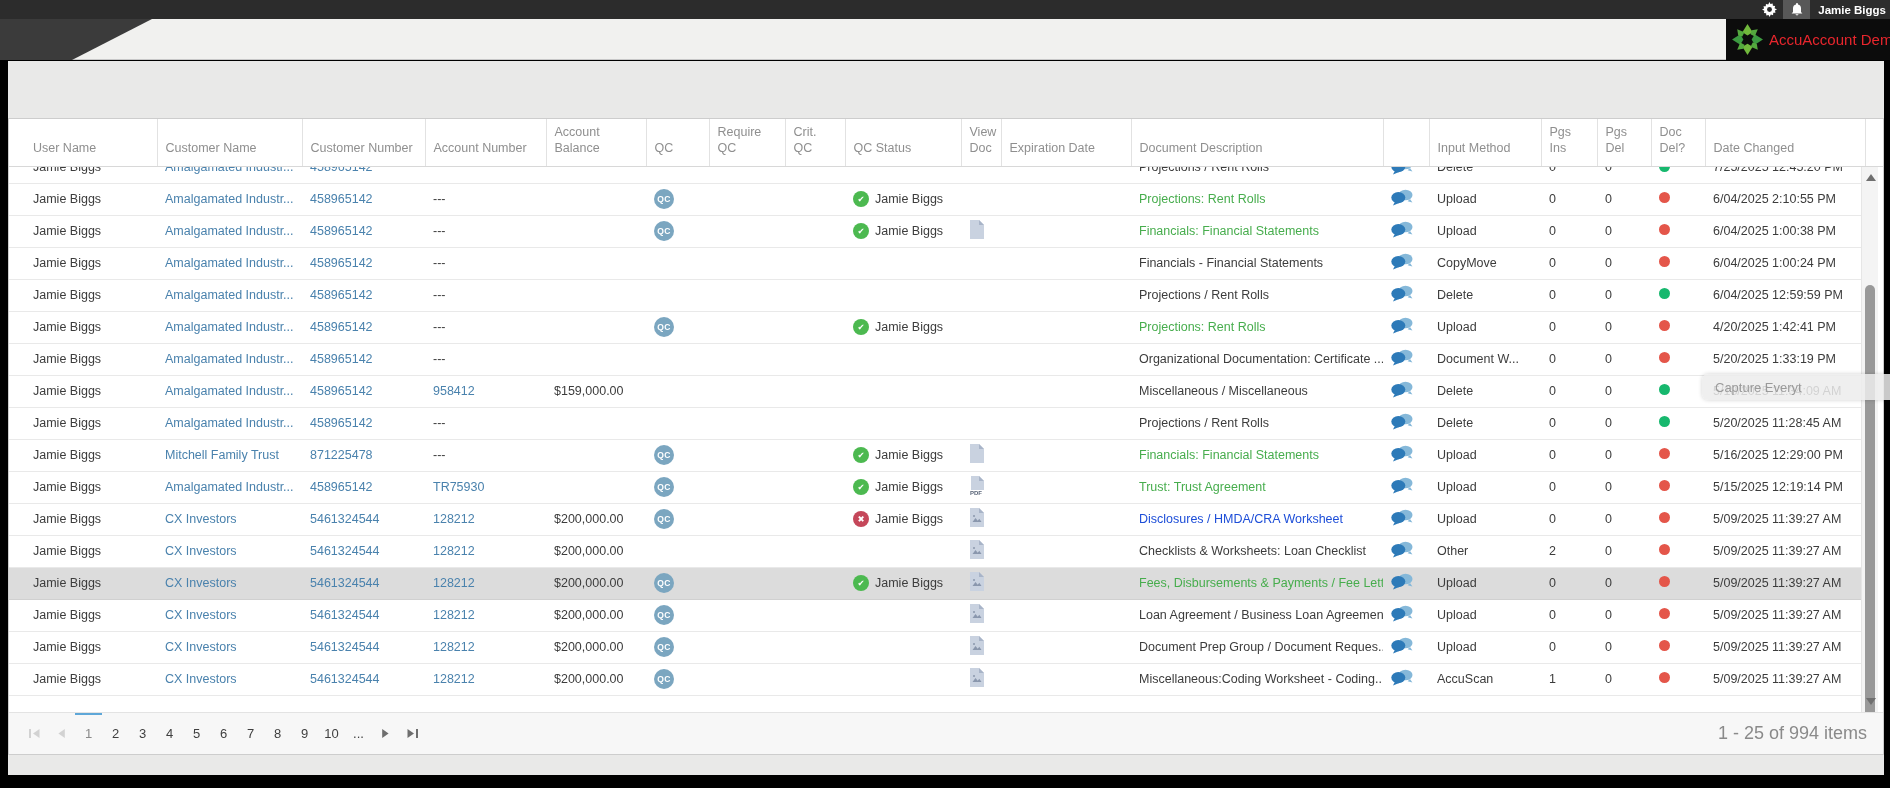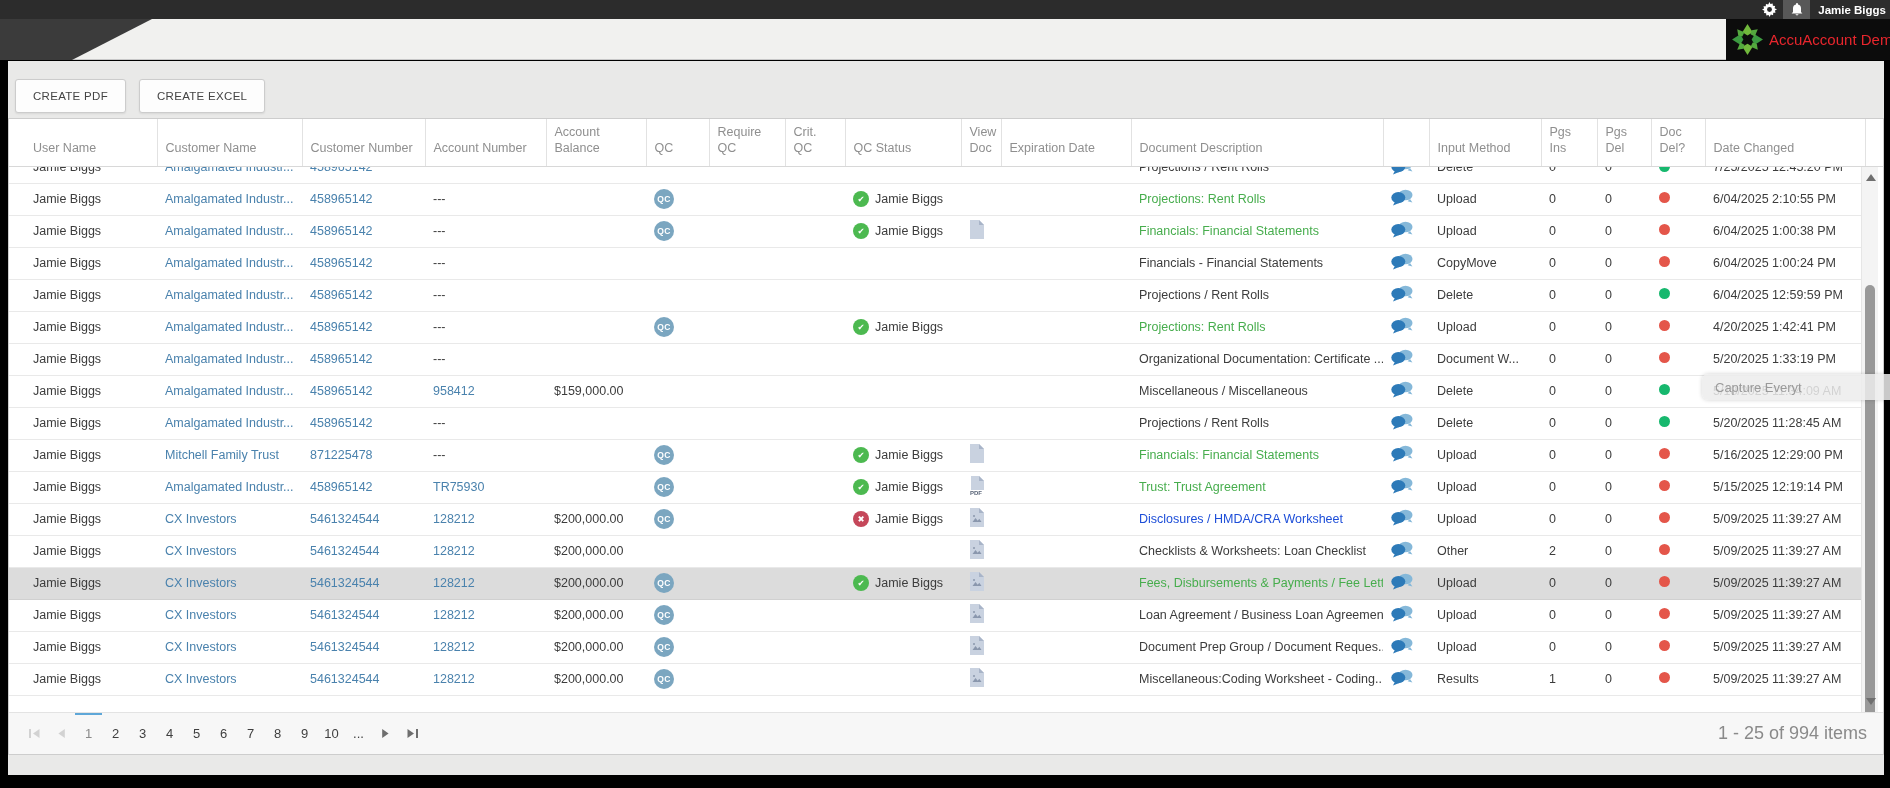--- a/index.html
+++ b/index.html
@@ -135,24 +135,20 @@
           <path d="M26 6 L23 13 L19 11 L20 7 Z" fill="#54a83e"></path>
           <path d="M26 26 L19 23 L21 19 L25 20 Z" fill="#54a83e"></path>
           <path d="M6 26 L9 19 L13 21 L12 25 Z" fill="#54a83e"></path>
         </svg>
       </span>
       <span class="brand-name">AccuAccount Demo</span>
     </div>
   </div>
 
   <div class="page-body">
-    <div class="toolbar">
-      <button class="btn">CREATE PDF</button>
-      <button class="btn">CREATE EXCEL</button>
-    </div>
 
     <div class="grid">
       <table>
         <colgroup>
           <col style="width:148px">
             <col style="width:145px">
             <col style="width:123px">
             <col style="width:121px">
           <col style="width:100px">
             <col style="width:63px">
@@ -726,21 +722,21 @@
               <td></td>
               <td><span>Miscellaneous:Coding Worksheet - Coding...</span></td>
               <td><span class="chat-ico">
                   <svg width="22" height="17" viewBox="0 0 22 17">
                     <ellipse cx="14.5" cy="6" rx="7" ry="5.2" fill="#85b8d9"></ellipse>
                     <path d="M19 10l2.4 3.6-4.8-1.3z" fill="#85b8d9"></path>
                     <ellipse cx="7.3" cy="8.6" rx="7" ry="5.6" fill="#2d7ab8"></ellipse>
                     <path d="M4 12.6 L2 16.6 L8.2 14.1z" fill="#2d7ab8"></path>
                   </svg>
                 </span></td>
-              <td>Results</td>
+              <td>AccuScan</td>
               <td>1</td>
               <td>0</td>
               <td><span class="dot red"></span></td>
               <td>5/09/2025 11:39:27 AM</td>
             </tr>
           </tbody>
       </table>
       <div class="grid-headline"></div>
 
       <div class="vscroll">

